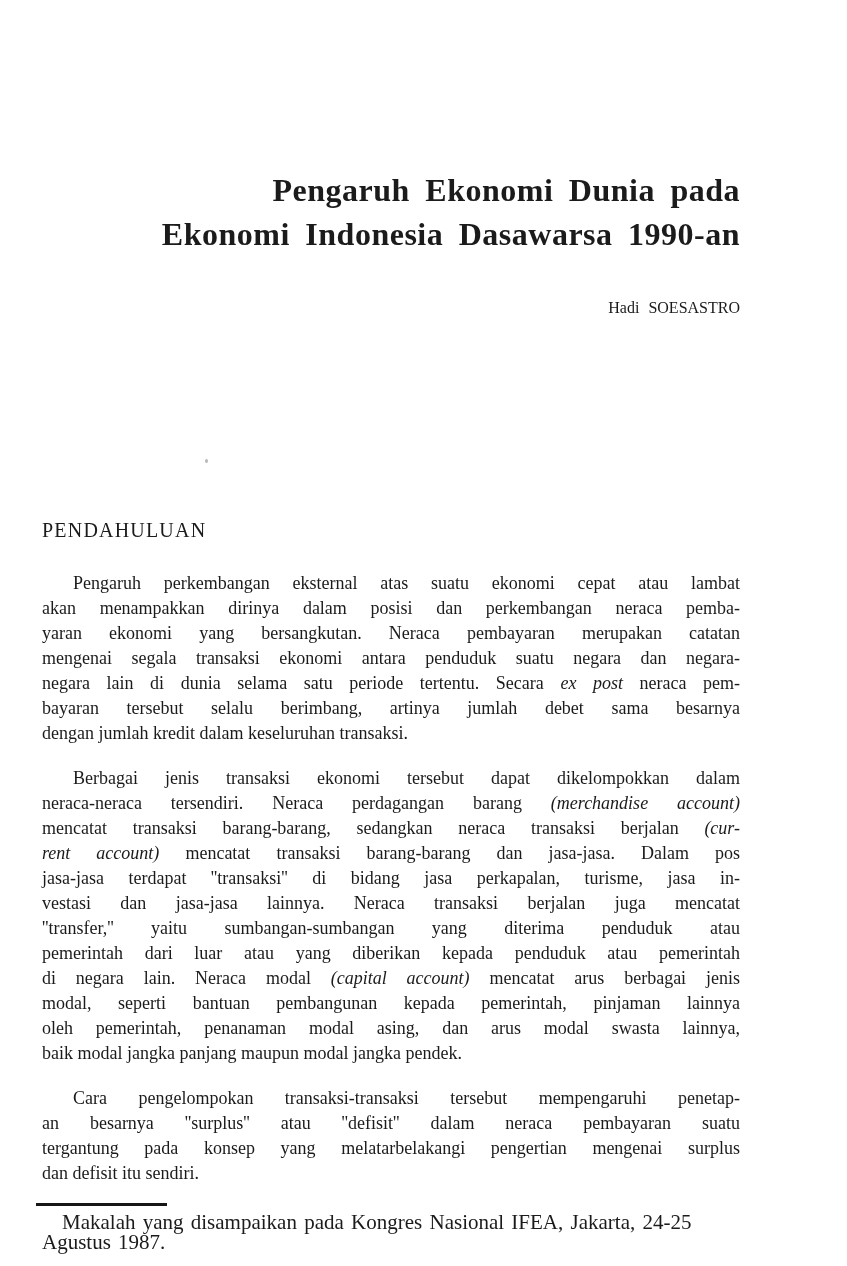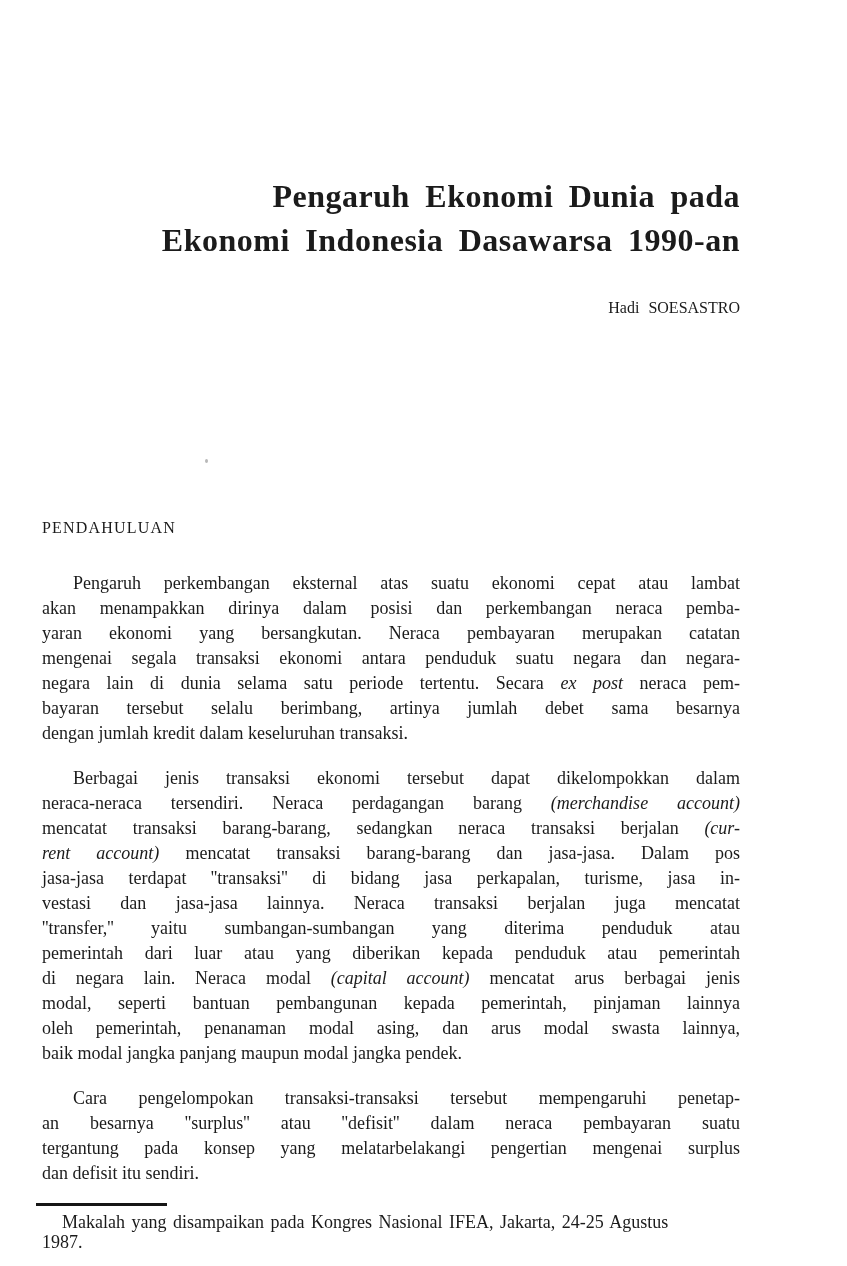--- a/index.html
+++ b/index.html
@@ -12,21 +12,21 @@
     width: 847px;
     height: 1266px;
     background: #ffffff;
     font-family: "Liberation Serif", "DejaVu Serif", serif;
     color: #1b1b1b;
     overflow: hidden;
     margin: 0 auto;
   }
   .title-block {
     position: absolute;
-    top: 174px;
+    top: 168px;
     left: 42px;
     width: 698px;
     text-align: right;
     font-weight: bold;
     font-size: 32px;
     line-height: 44px;
     letter-spacing: 0.5px;
     word-spacing: 7px;
   }
   .title-line { display: block; }
@@ -36,21 +36,21 @@
     left: 42px;
     width: 698px;
     text-align: right;
     font-size: 16px;
     word-spacing: 5px;
   }
   .section-heading {
     position: absolute;
     top: 519px;
     left: 42px;
-    font-size: 16px;
+    font-size: 20px;
     letter-spacing: 1.2px;
   }
   .body-text {
     position: absolute;
     top: 571px;
     left: 42px;
     width: 698px;
     font-size: 18px;
     line-height: 25px;
   }
@@ -69,21 +69,21 @@
     top: 1203px;
     width: 131px;
     height: 3px;
     background: #161616;
   }
   .footnote {
     position: absolute;
     left: 42px;
     top: 1212px;
     width: 655px;
-    font-size: 18px;
+    font-size: 21px;
     line-height: 20px;
     text-indent: 20px;
     word-spacing: 2px;
   }
   .speck {
     position: absolute;
     left: 205px;
     top: 459px;
     width: 3px;
     height: 4px;

